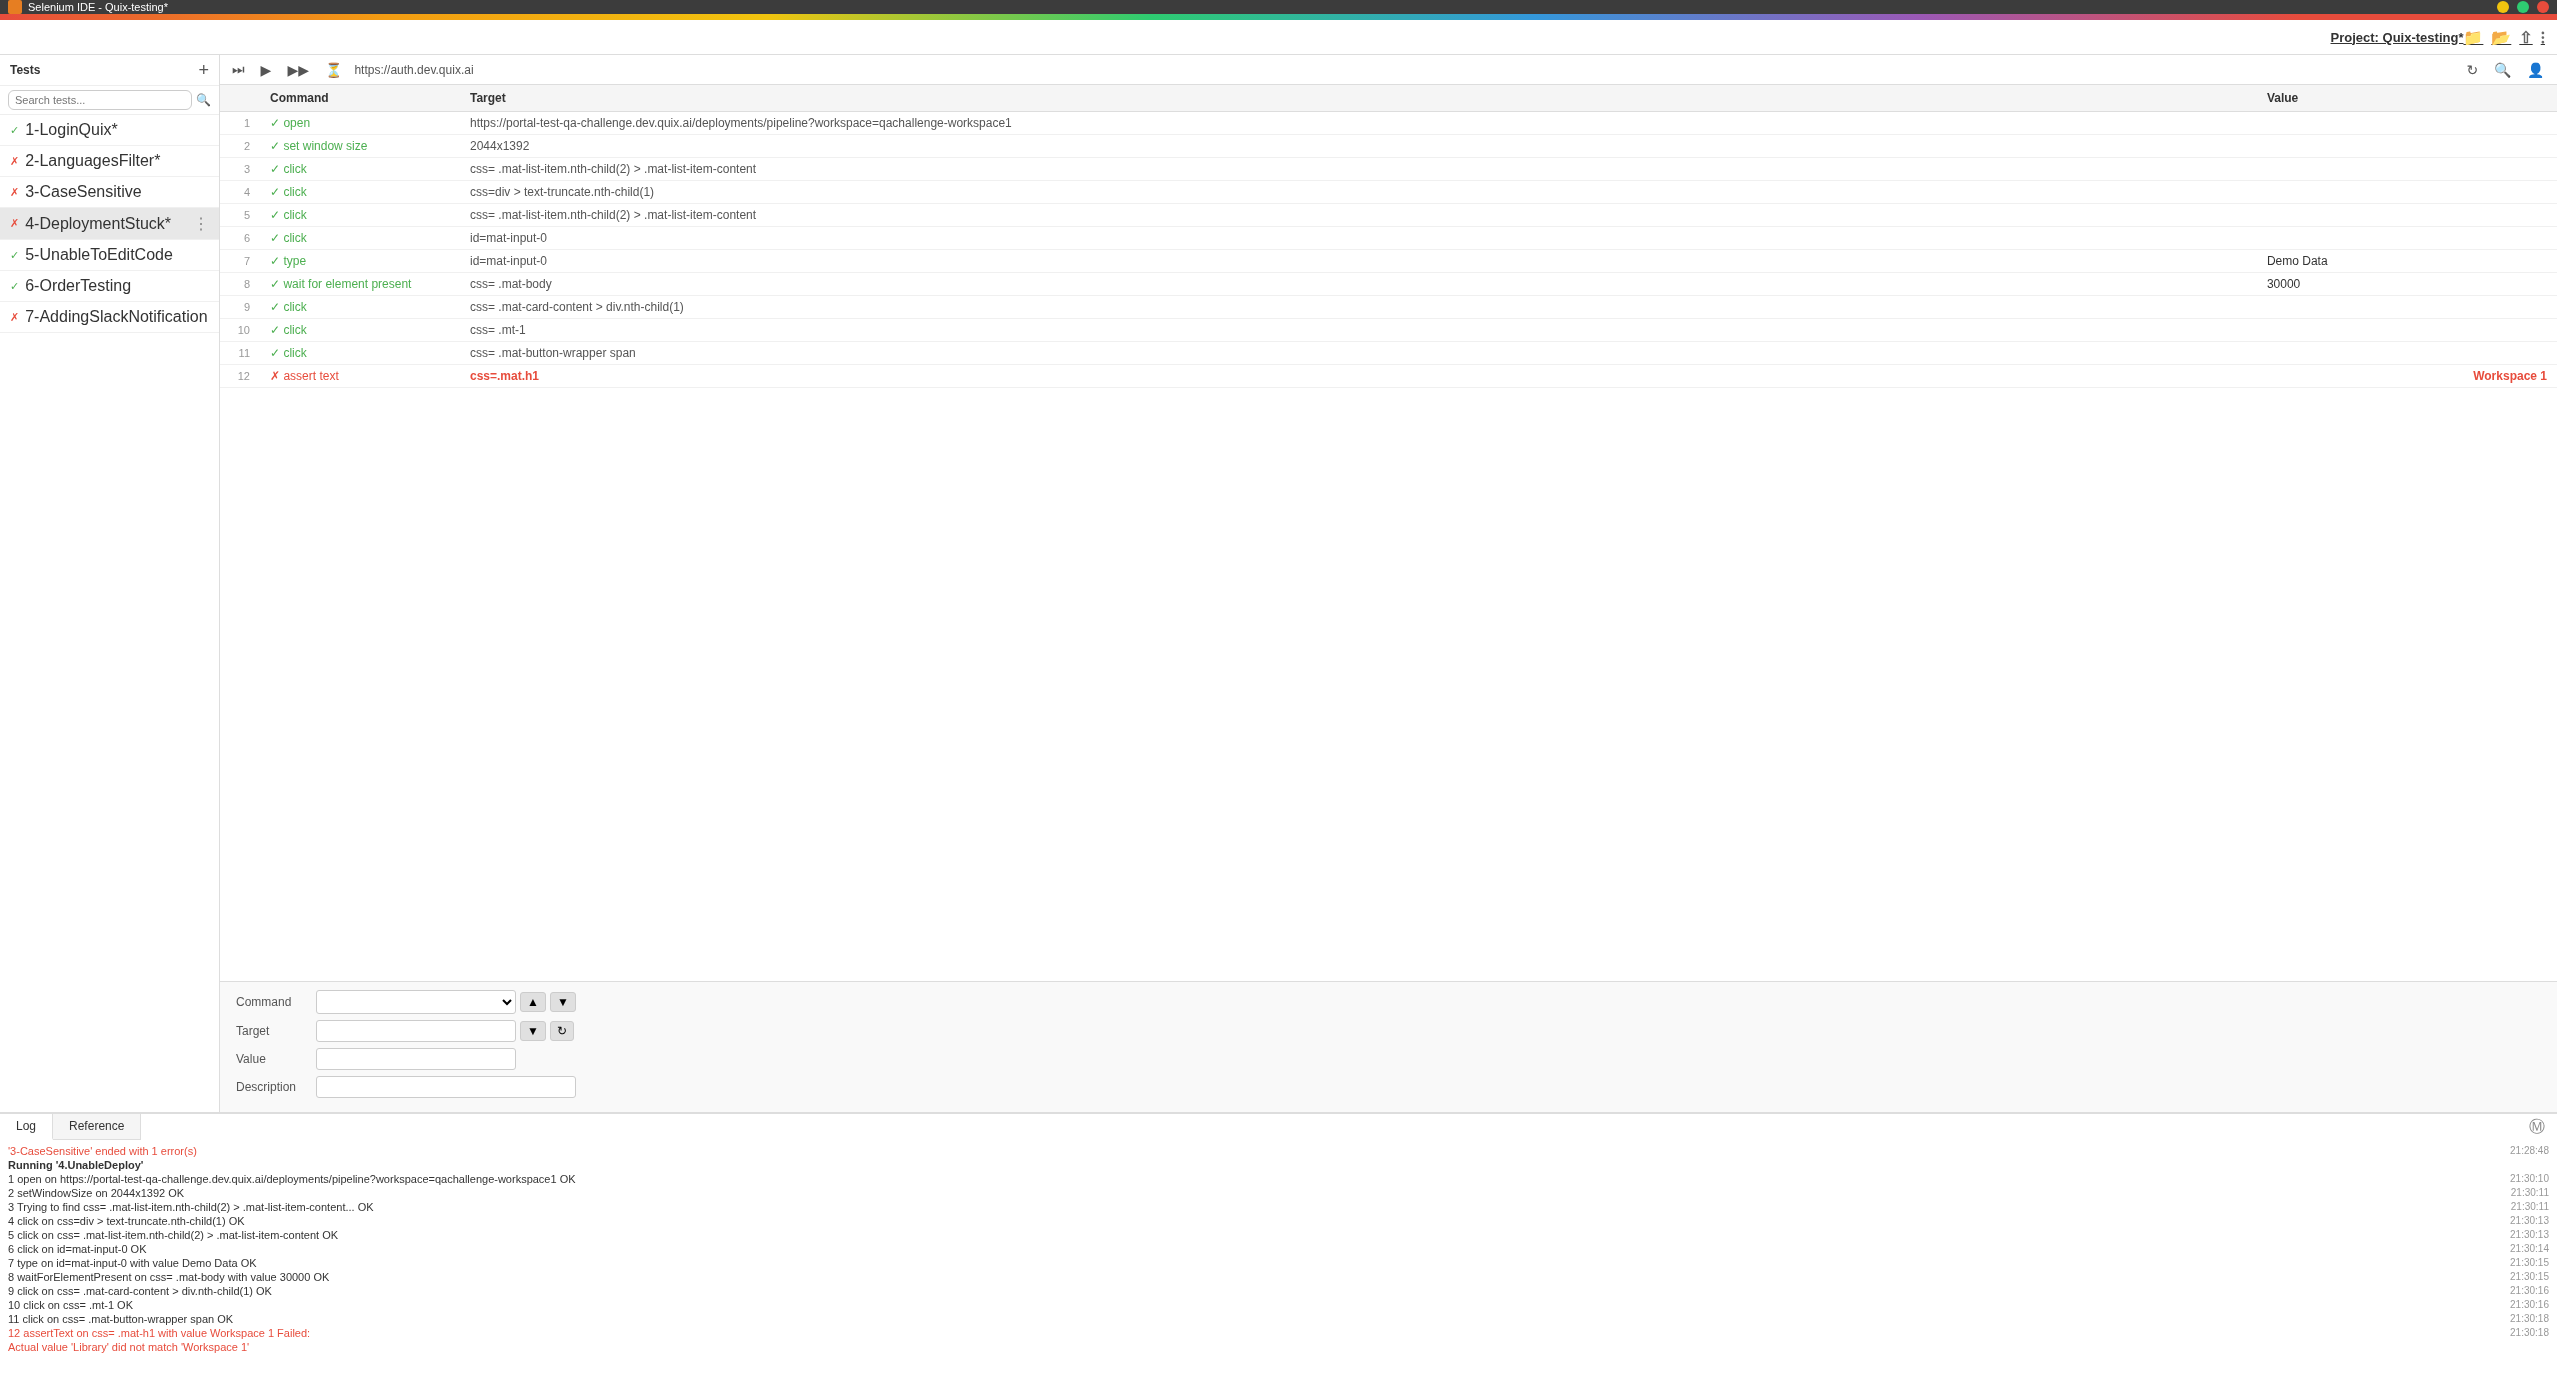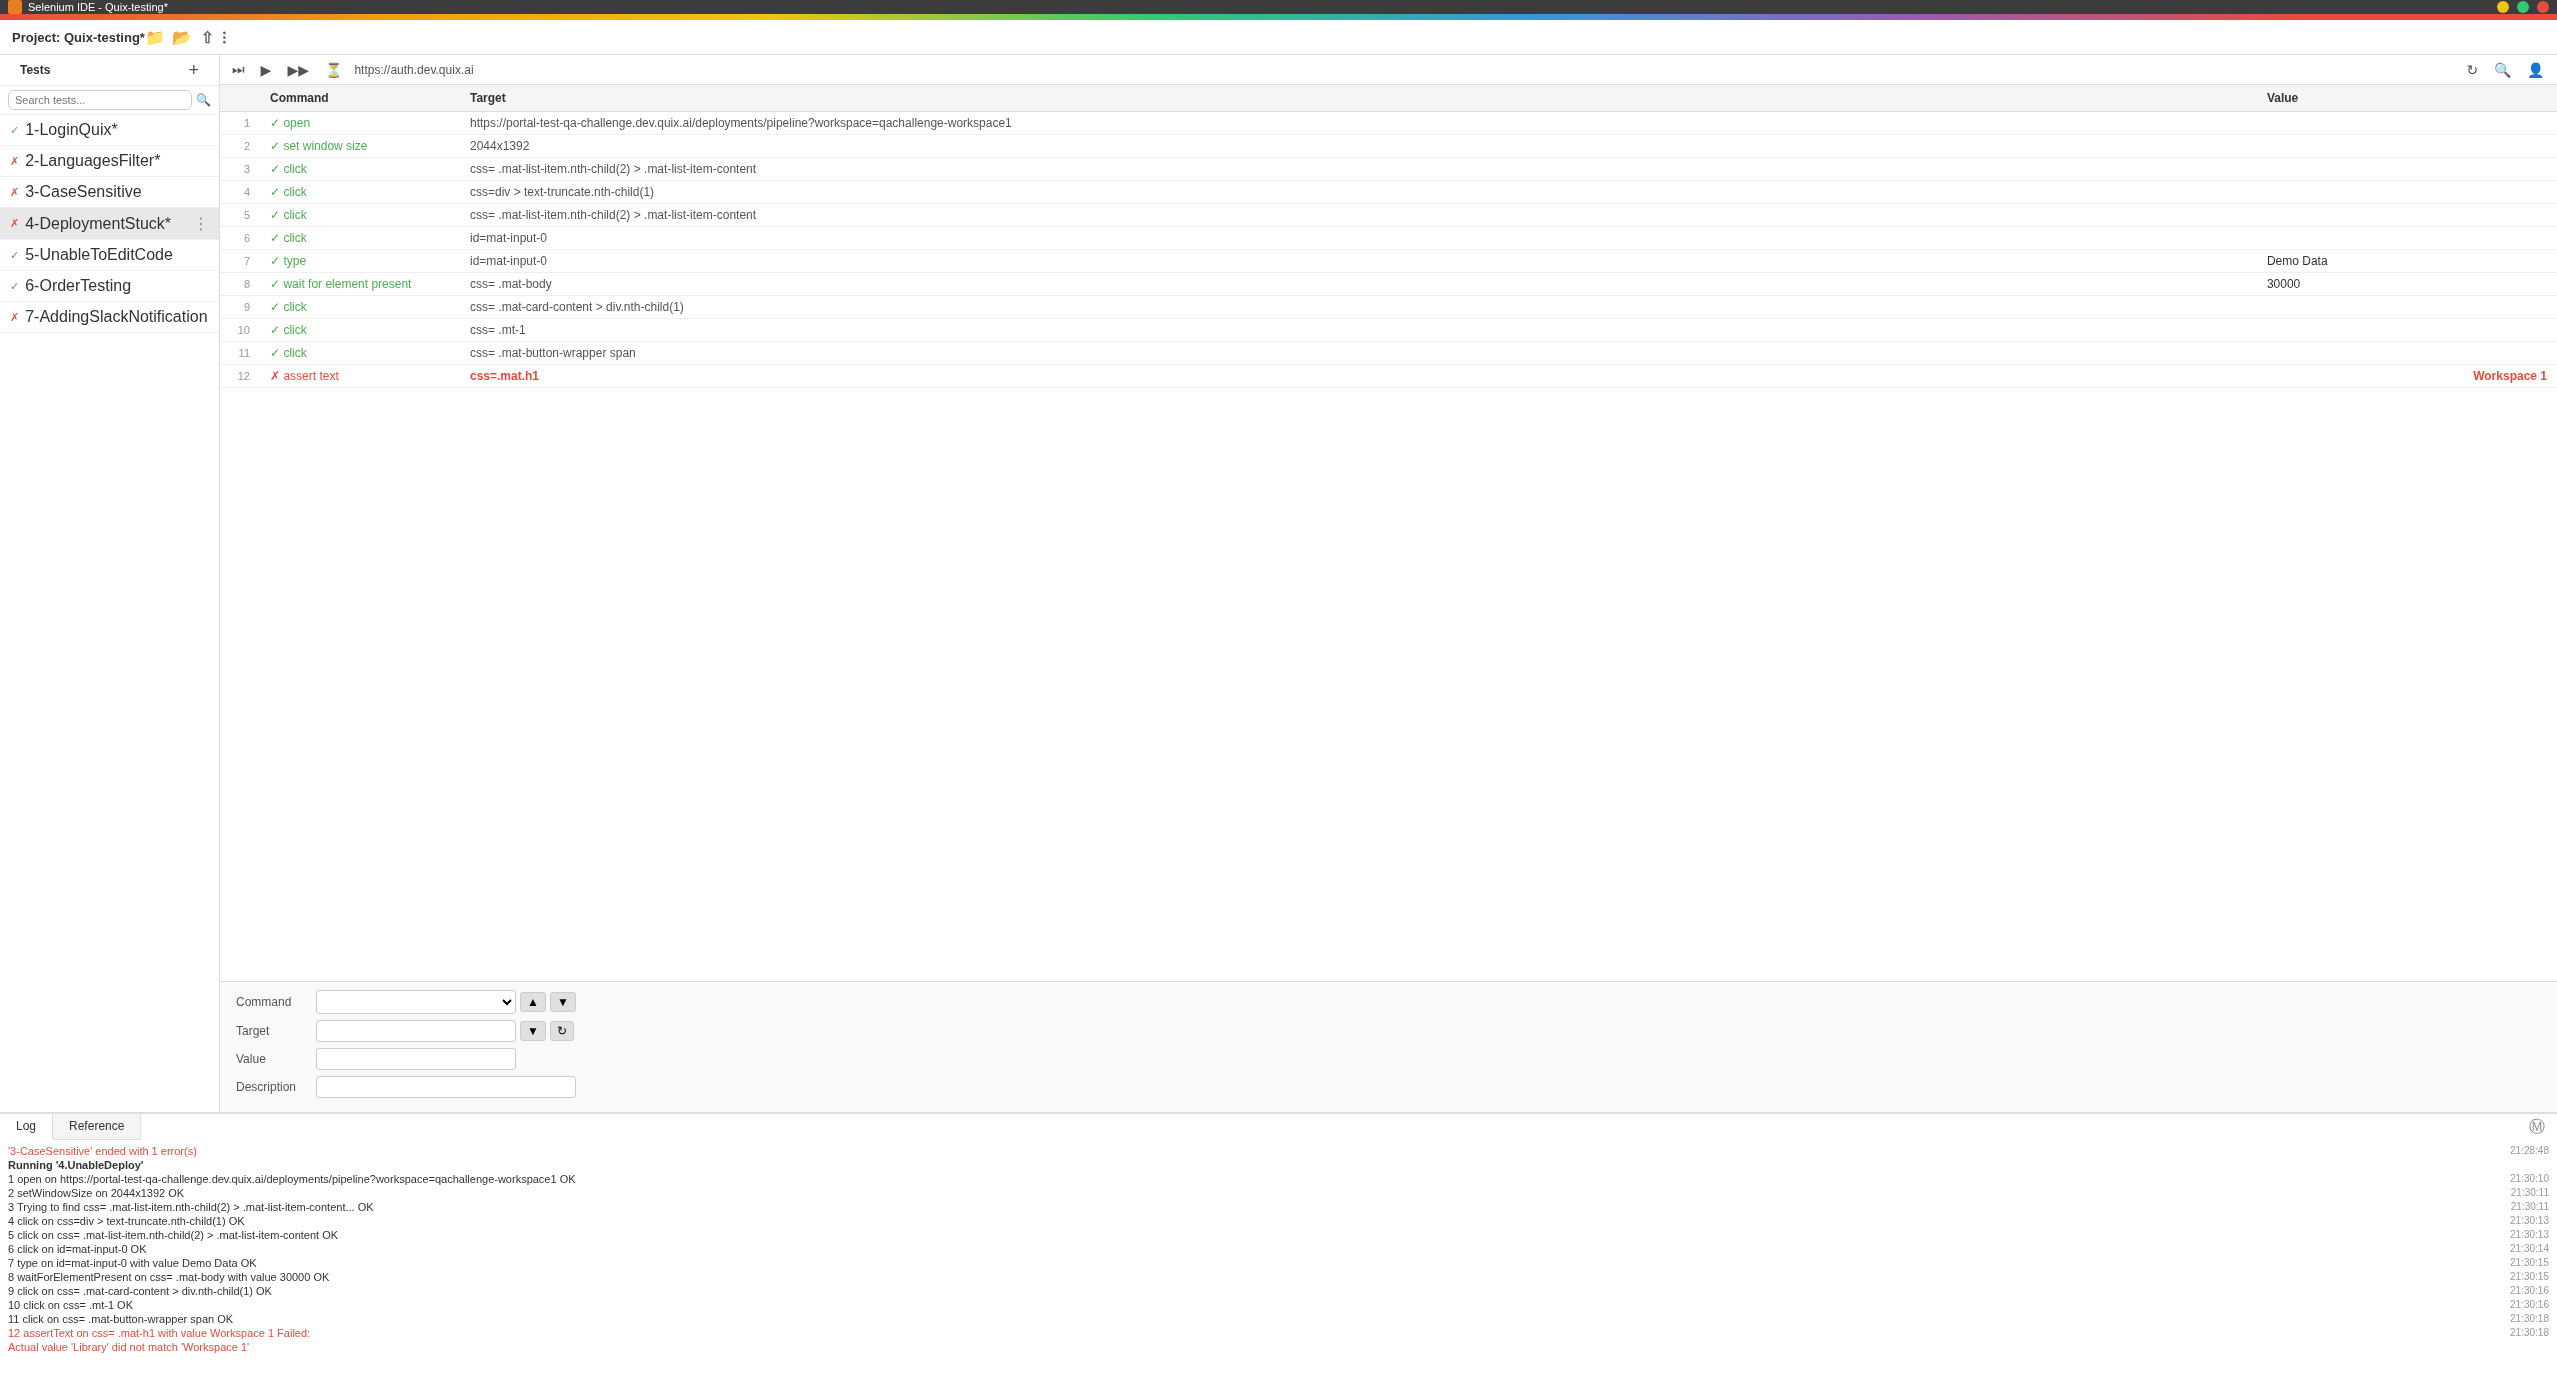--- a/index.html
+++ b/index.html
@@ -30,21 +30,22 @@
     
     #project-header {
       background: #fff;
       padding: 6px 12px;
       font-size: 13px;
       font-weight: bold;
       border-bottom: 1px solid #ddd;
       flex-shrink: 0;
       display: flex;
       align-items: center;
-      justify-content: flex-start;
+      justify-content: flex-end;
+      text-decoration: underline;
     }
     #project-header-right { display: flex; gap: 8px; align-items: center; }
     .header-icon { font-size: 16px; cursor: pointer; color: #666; }
 
     
     #main-layout {
       display: flex;
       flex: 1;
       overflow: hidden;
     }
@@ -55,21 +56,21 @@
       background: #fff;
       border-right: 1px solid #ddd;
       display: flex;
       flex-direction: column;
       flex-shrink: 0;
     }
     #sidebar-header {
       display: flex;
       align-items: center;
       justify-content: space-between;
-      padding: 6px 20px;
+      padding: 6px 10px;
       border-bottom: 1px solid #eee;
     }
     #sidebar-header-label { font-weight: bold; font-size: 12px; }
     #sidebar-add-btn { font-size: 18px; cursor: pointer; color: #555; line-height: 1; }
     #search-bar {
       display: flex;
       align-items: center;
       padding: 4px 8px;
       border-bottom: 1px solid #eee;
       background: #fff;

